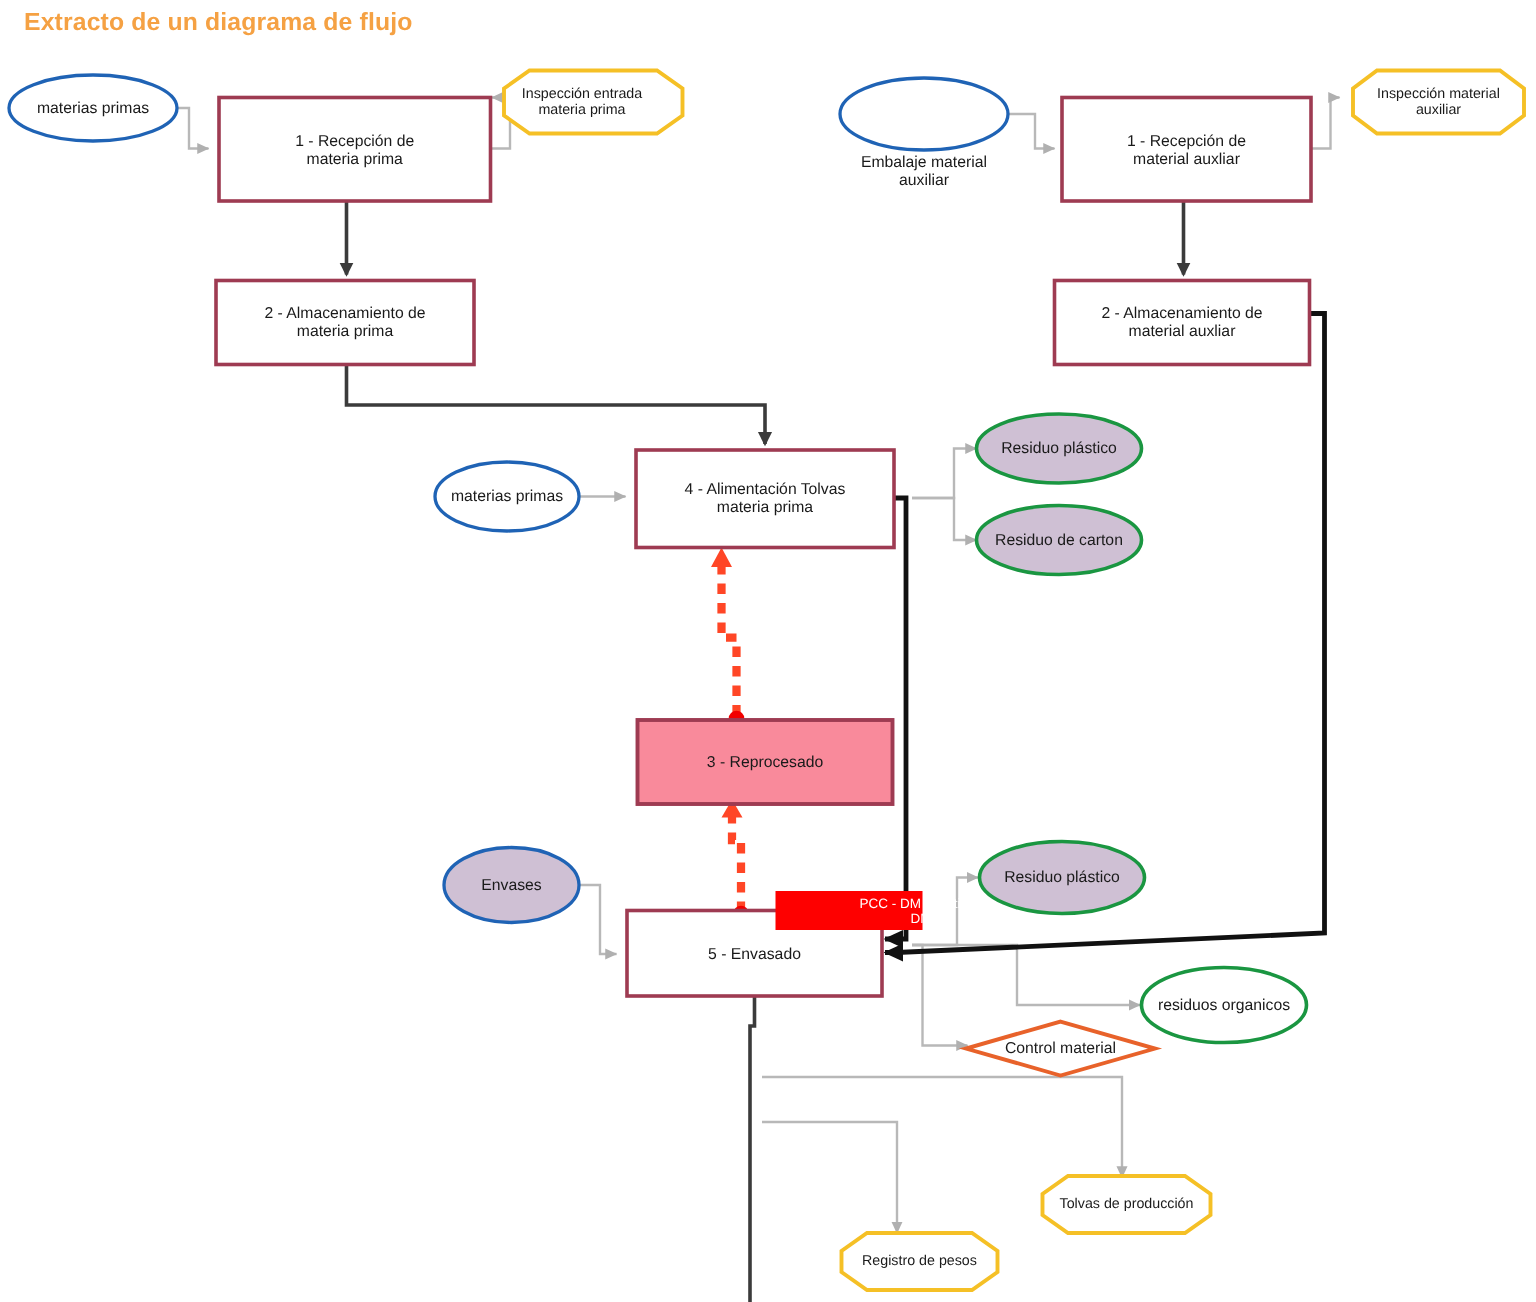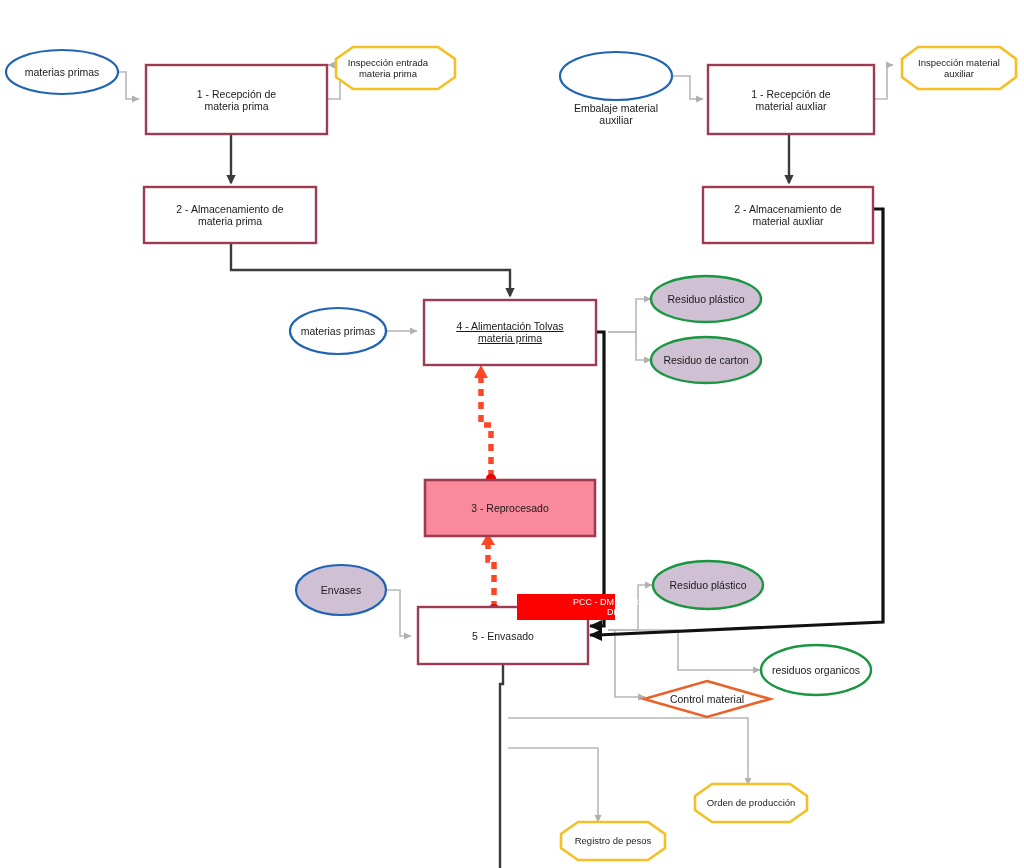--- a/index.html
+++ b/index.html
@@ -59,20 +59,21 @@
     color: #ffffff;
     font-weight: normal;
     line-height: 1.15;
   }
 </style>
 </head>
 <body>
 
 <div id="diagram-root">
 
+  <div class="diagram-title">Extracto de un diagrama de flujo</div>
 
   <svg id="flow-canvas" viewBox="0 0 1024 868" xmlns="http://www.w3.org/2000/svg">
     <defs>
       <marker id="ah-thin" markerWidth="9" markerHeight="9" refX="7.5" refY="4.5" orient="auto" markerUnits="userSpaceOnUse">
         <path d="M0,0.8 L8,4.5 L0,8.2 z" fill="#b0b0b0"></path>
       </marker>
       <marker id="ah-thick" markerWidth="11" markerHeight="11" refX="8" refY="5.5" orient="auto" markerUnits="userSpaceOnUse">
         <path d="M0,0.8 L9.5,5.5 L0,10.2 z" fill="#3b3b3b"></path>
       </marker>
       <marker id="ah-bold" markerWidth="15" markerHeight="13" refX="12" refY="6.5" orient="auto" markerUnits="userSpaceOnUse">
@@ -170,21 +171,21 @@
 auxiliar</div>
 
   <div class="node-label lbl-process" style="left:144px;top:193px;width:172px;height:44px;">2 - Almacenamiento de
 materia prima</div>
 
   <div class="node-label lbl-process" style="left:703px;top:193px;width:170px;height:44px;">2 - Almacenamiento de
 material auxliar</div>
 
   <div class="node-label lbl-ellipse" style="left:290px;top:320px;width:96px;height:22px;">materias primas</div>
 
-  <div class="node-label lbl-process" style="left:424px;top:310px;width:172px;height:44px;text-decoration:underline;">4 - Alimentación Tolvas
+  <div class="node-label lbl-process" style="left:424px;top:310px;width:172px;height:44px;">4 - Alimentación Tolvas
 materia prima</div>
 
   <div class="node-label lbl-ellipse" style="left:651px;top:288px;width:110px;height:22px;">Residuo plástico</div>
 
   <div class="node-label lbl-ellipse" style="left:651px;top:349px;width:110px;height:22px;">Residuo de carton</div>
 
   <div class="node-label lbl-process" style="left:425px;top:497px;width:170px;height:22px;">3 - Reprocesado</div>
 
   <div class="node-label lbl-ellipse" style="left:296px;top:579px;width:90px;height:22px;">Envases</div>
 
@@ -192,17 +193,17 @@
 
   <div class="node-label lbl-pcc" style="left:517px;top:595px;width:98px;height:24px;padding-left:48px;">PCC - DM - Testigos
 DM</div>
 
   <div class="node-label lbl-ellipse" style="left:653px;top:574px;width:110px;height:22px;">Residuo plástico</div>
 
   <div class="node-label lbl-ellipse" style="left:761px;top:659px;width:110px;height:22px;">residuos organicos</div>
 
   <div class="node-label lbl-diamond" style="left:647px;top:688px;width:120px;height:22px;">Control material</div>
 
-  <div class="node-label lbl-octagon" style="left:695px;top:792px;width:112px;height:22px;">Orden de producción</div>
+  <div class="node-label lbl-octagon" style="left:695px;top:792px;width:112px;height:22px;">Tolvas de producción</div>
 
   <div class="node-label lbl-octagon" style="left:561px;top:830px;width:104px;height:22px;">Registro de pesos</div>
 
 </div>
 
 </body></html>

